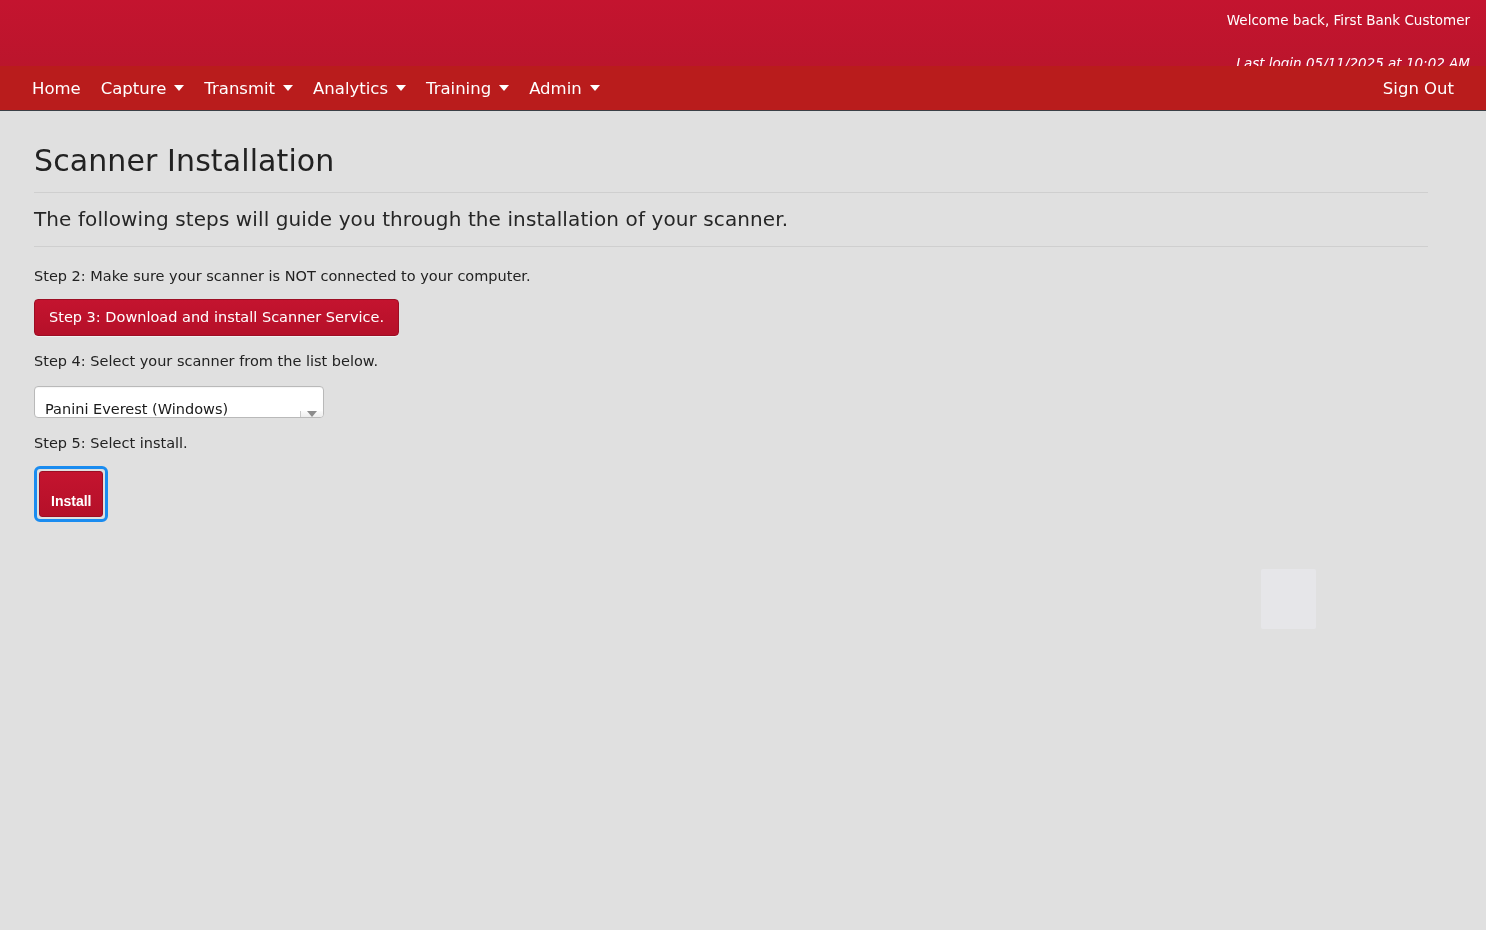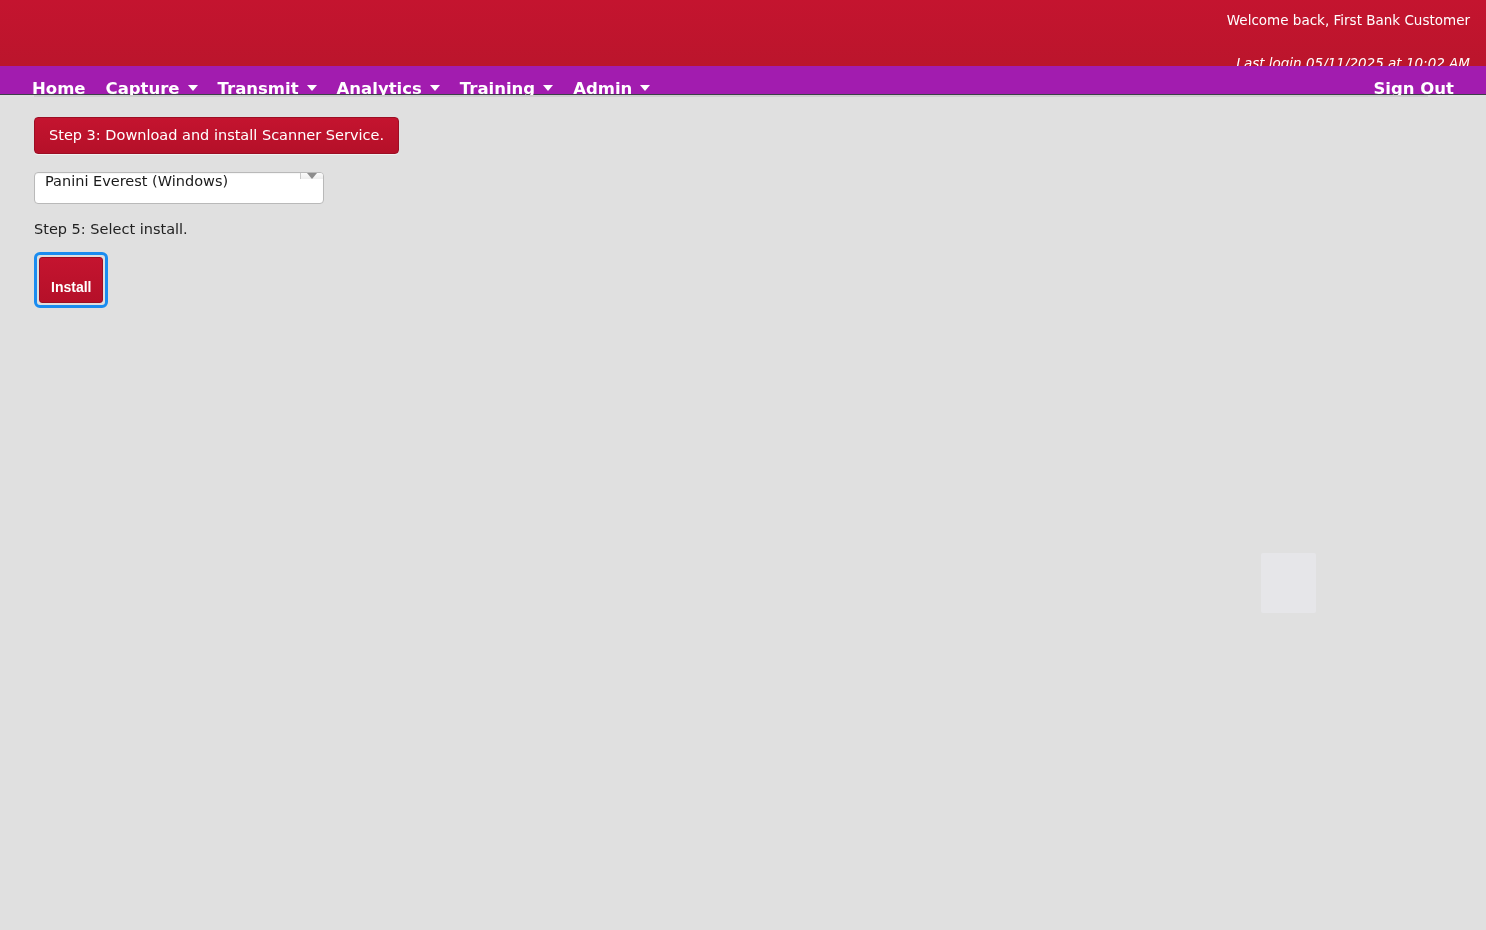--- a/index.html
+++ b/index.html
@@ -51,25 +51,24 @@
     font-size: 13.5px;
     line-height: 19px;
     font-style: italic;
     white-space: nowrap;
     margin-top: 24px;
   }
 
   
   .navbar {
     position: relative;
-    height: 29px;
-    background: #a21caf;
+    height: 45px;
+    background: #b91c1c;
     border-bottom: 1px solid #3b4147;
     box-sizing: border-box;
-    font-weight: bold;
   }
   .nav-left {
     position: absolute;
     left: 22px;
     top: 0;
     height: 44px;
     display: flex;
     align-items: center;
   }
   .nav-right {
@@ -149,21 +148,21 @@
     padding: 9px 14px 10px 14px;
     cursor: pointer;
     line-height: 16px;
     text-decoration: none;
     margin-bottom: 16px;
     box-shadow: 0 1px 0 rgba(255,255,255,0.5);
   }
 
   .select-wrap {
     display: inline-flex;
-    align-items: flex-start;
+    align-items: flex-end;
     width: 290px;
     height: 32px;
     background: #ffffff;
     border: 1px solid #b9b9b9;
     border-radius: 4px;
     margin: 2px 0 16px 0;
     box-sizing: border-box;
     box-shadow: inset 0 1px 1px rgba(0,0,0,0.04);
     cursor: pointer;
     overflow: hidden;
@@ -270,31 +269,35 @@
   </div>
   <div class="nav-right">
     <div class="nav-item">
       <span>Sign Out</span>
     </div>
   </div>
 </div>
 
 <div class="content">
 
+  <h1 class="page-title">Scanner Installation</h1>
   <div class="rule"></div>
+  <div class="page-subtitle">The following steps will guide you through the installation of your scanner.</div>
   <div class="rule"></div>
 
   <div class="steps">
 
 
+    <div class="step-line">Step 2: Make sure your scanner is NOT connected to your computer.</div>
 
     <div>
       <a class="btn-step3">Step 3: Download and install Scanner Service.</a>
     </div>
 
+    <div class="step-line">Step 4: Select your scanner from the list below.</div>
 
     <div>
       <div class="select-wrap">
         <div class="select-value">Panini Everest (Windows)</div>
         <div class="select-arrow">
           <span class="arrow-glyph"></span>
         </div>
       </div>
     </div>
 

